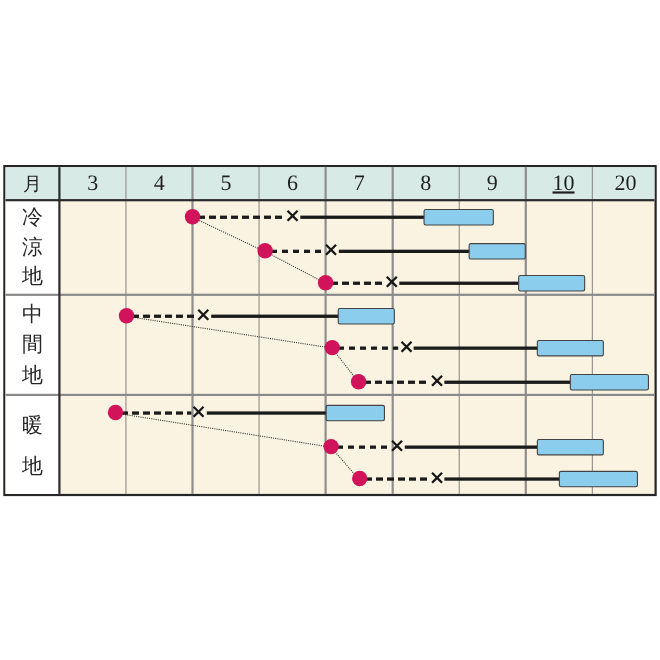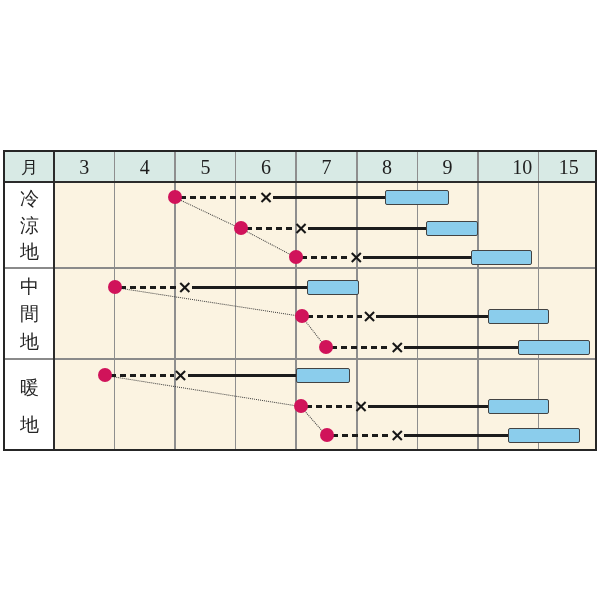--- a/index.html
+++ b/index.html
@@ -66,22 +66,22 @@
       <div class="abs hline-dark" style="top: 29px;"></div>
       <div class="abs hline" style="top: 115px;"></div>
       <div class="abs hline" style="top: 206px;"></div>
       <div class="abs month-cell" style="left: 49px; width: 60.5556px;">3</div>
       <div class="abs month-cell" style="left: 109.556px; width: 60.5556px;">4</div>
       <div class="abs month-cell" style="left: 170.111px; width: 60.5556px;">5</div>
       <div class="abs month-cell" style="left: 230.667px; width: 60.5556px;">6</div>
       <div class="abs month-cell" style="left: 291.222px; width: 60.5556px;">7</div>
       <div class="abs month-cell" style="left: 351.778px; width: 60.5556px;">8</div>
       <div class="abs month-cell" style="left: 412.333px; width: 60.5556px;">9</div>
-      <div class="abs month-cell" style="left: 487px; width: 60.5556px;">10</div>
-      <div class="abs month-cell" style="left: 533.444px; width: 60.5556px;">15</div>
+      <div class="abs month-cell" style="left: 477px; width: 60.5556px; text-decoration: underline;">10</div>
+      <div class="abs month-cell" style="left: 533.444px; width: 60.5556px;">20</div>
       <div class="abs region-label" style="top: 30px; height: 86px;">
         <div>冷</div>
         <div>涼</div>
         <div>地</div>
       </div>
       <div class="abs region-label" style="top: 116px; height: 91px;">
         <div>中</div>
         <div>間</div>
         <div>地</div>
       </div>

